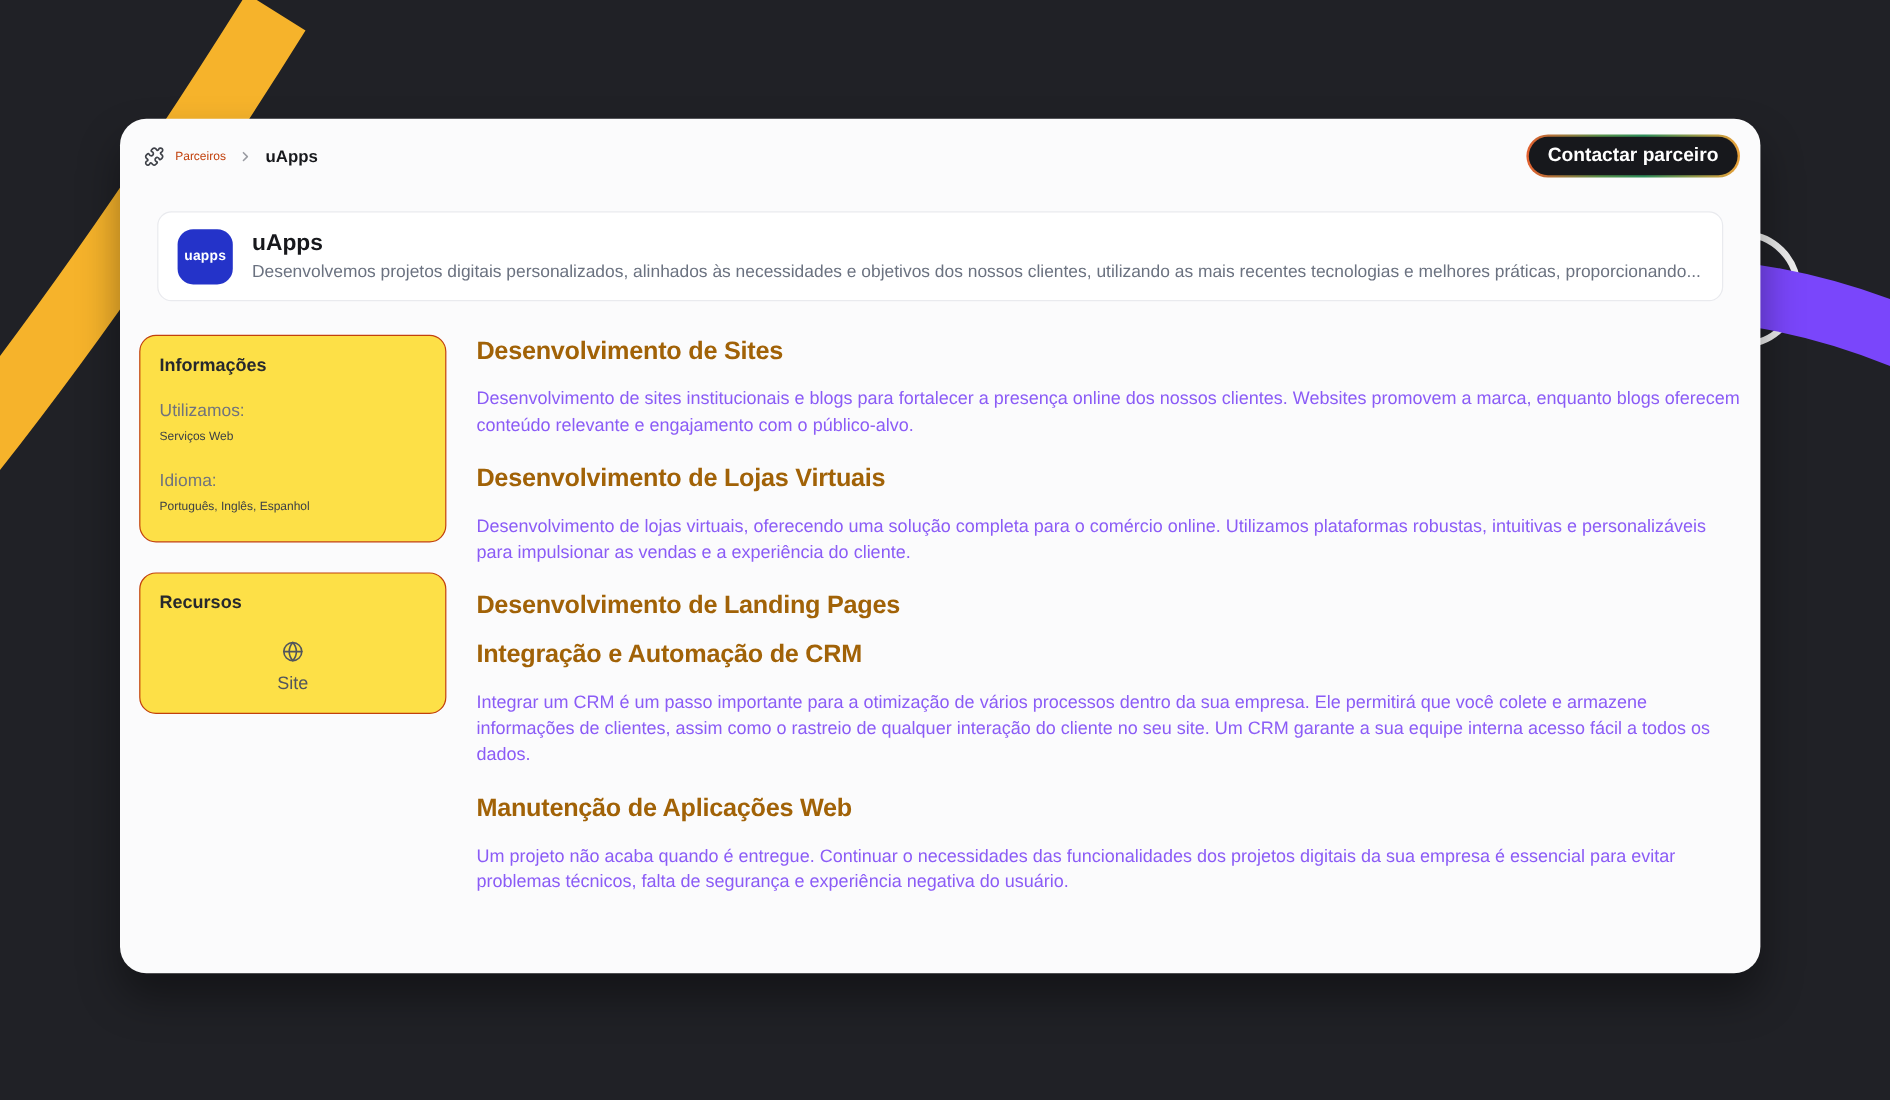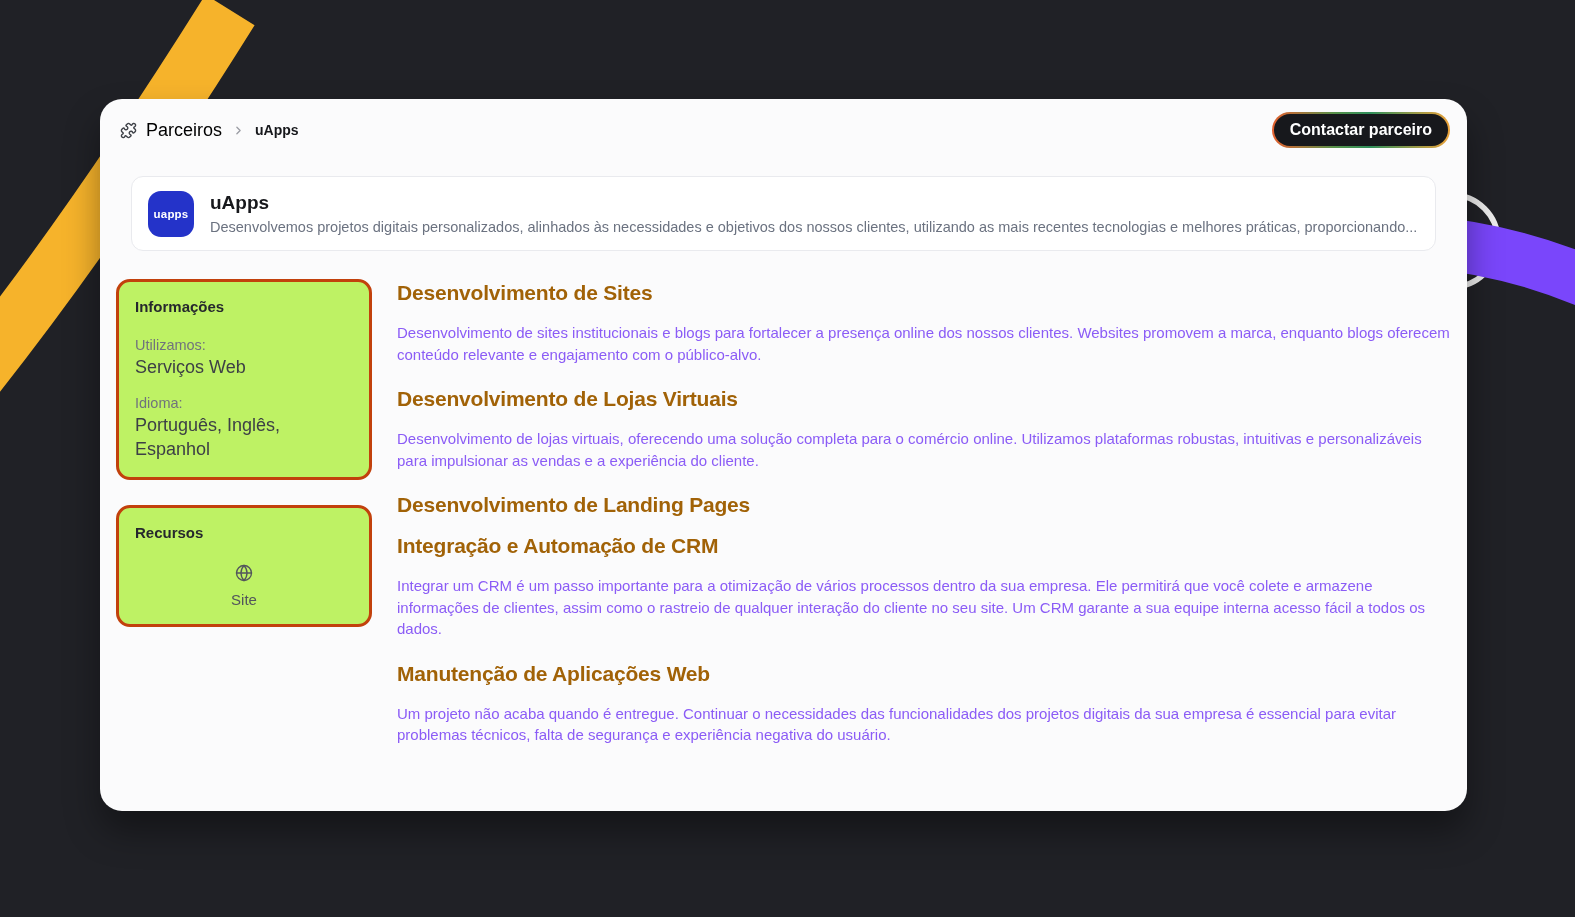--- a/index.html
+++ b/index.html
@@ -13,21 +13,21 @@
   .main-card{
     position:absolute;left:100px;top:99px;width:1367px;height:712px;
     background:#fbfbfc;border-radius:22px;z-index:2;
     box-shadow:0 20px 35px rgba(0,0,0,.38);
     padding:16px 16px 0 16px;box-sizing:border-box;
   }
   
   .topbar{display:flex;align-items:center;justify-content:space-between;height:30px;}
   .breadcrumb{display:flex;align-items:center;gap:9px;padding-left:4px;}
   .breadcrumb .crumb-icon{display:flex;color:#3f4249;}
-  .crumb-link{font-size:18px;color:#000000;cursor:pointer;}
+  .crumb-link{font-size:10px;color:#c2410c;cursor:pointer;}
   .crumb-sep{display:flex;color:#9a9ca3;margin:0 1px;}
   .crumb-current{font-size:14px;font-weight:700;color:#17181c;}
   .btn-wrap{
     padding:2px;border-radius:18px;margin-right:1px;
     background:linear-gradient(90deg,#e4602f 0%,#57914a 35%,#2f8f5b 55%,#eba23a 100%);
     display:inline-block;cursor:pointer;
   }
   .btn{
     background:#17181c;color:#fff;border:none;border-radius:16px;
     font-family:inherit;font-size:16px;font-weight:600;
@@ -47,28 +47,28 @@
   .partner-meta{margin-left:16px;min-width:0;flex:1;}
   .partner-name{font-size:19px;font-weight:700;color:#17181c;line-height:23px;}
   .partner-desc{
     font-size:14.5px;color:#6b7280;line-height:20px;margin-top:3px;
     white-space:nowrap;overflow:hidden;
   }
   
   .columns{display:flex;margin-top:28px;gap:25px;padding:0 0 0 0;}
   .sidebar{width:256px;flex:0 0 256px;}
   .side-card{
-    background:#bef264;border:3px solid #c2410c;border-radius:14px;
+    background:#fde047;border:1px solid #c2410c;border-radius:14px;
     padding:16px;box-sizing:border-box;
   }
   .side-card + .side-card{margin-top:25px;}
   .side-title{font-size:15px;font-weight:700;color:#26282d;line-height:18px;}
   .field{margin-top:19px;}
   .field-label{font-size:14.5px;color:#70737c;line-height:20px;}
-  .field-value{font-size:18px;color:#3d4046;line-height:24px;}
+  .field-value{font-size:10px;color:#3d4046;line-height:24px;}
   .resource-link{
     display:flex;align-items:center;gap:9px;margin-top:22px;cursor:pointer;
     color:#52555c;font-size:15px;flex-direction:column;
   }
   .resource-link .globe{display:flex;color:#52555c;}
   
   .content{flex:1;min-width:0;padding-top:2px;}
   .section h2{
     margin:0 0 17px 0;font-size:21px;line-height:24px;font-weight:700;color:#a16207;
     letter-spacing:-0.2px;

